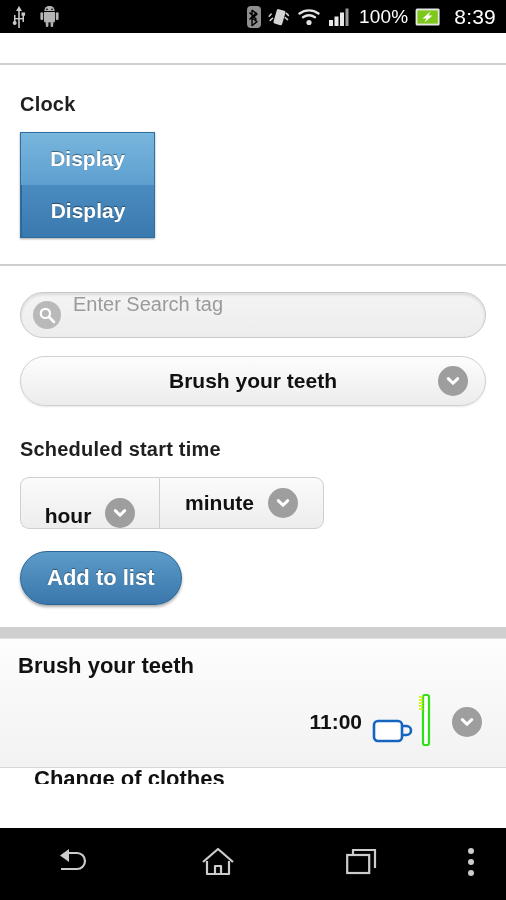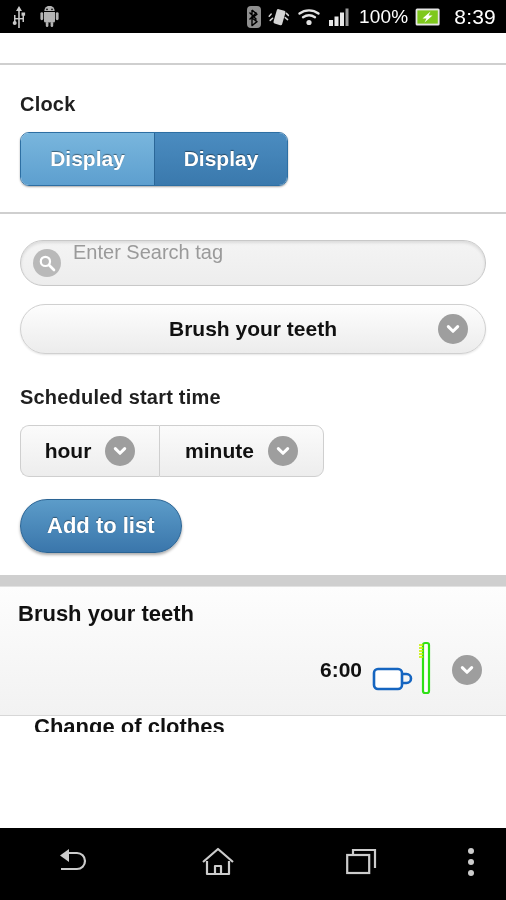--- a/index.html
+++ b/index.html
@@ -54,23 +54,24 @@
     font-size: 19px; color: #2b2b2b;
     padding: 0 12px;
     font-family: "Liberation Sans", sans-serif;
     outline: none;
   }
 
   
   .segmented {
     display: inline-flex;
     border: 1px solid #2d6fa3;
-    border-radius: 9px;
+    border-radius: 0;
     overflow: hidden;
     box-shadow: 0 1px 2px rgba(0,0,0,.35);
+    flex-direction: column;
   }
   .seg-btn {
     width: 133px; height: 52px;
     display: flex; align-items: center; justify-content: center;
     font-size: 21px; font-weight: bold; color: #ffffff;
     text-shadow: 0 -1px 1px rgba(0,0,0,.45);
     cursor: pointer; user-select: none;
     border: none;
     font-family: "Liberation Sans", sans-serif;
   }
@@ -119,21 +120,21 @@
   
   .time-row { display: inline-flex; }
   .time-sel {
     height: 52px;
     display: flex; align-items: center; justify-content: center; gap: 14px;
     background: linear-gradient(#fbfbfb, #ededed);
     border: 1px solid #cfcfcf;
     cursor: pointer;
     padding: 0 18px;
   }
-  .time-sel.first { border-radius: 9px 0 0 9px; border-right: none; width: 139px; }
+  .time-sel.first { border-radius: 9px 0 0 9px; border-right: none; width: 139px; align-items: flex-end; }
   .time-sel.second { border-radius: 0 9px 9px 0; width: 165px; }
   .time-sel-text { font-size: 21px; font-weight: bold; color: #111111; }
 
   
   .primary-btn {
     height: 54px; padding: 0 26px;
     border-radius: 27px;
     border: 1px solid #2b6494;
     background: linear-gradient(#5c9cc9, #3a76ab);
     box-shadow: 0 2px 3px rgba(0,0,0,.33);
@@ -334,21 +335,21 @@
       <div style="height:22px;"></div>
       <button class="primary-btn">Add to list</button>
     </div>
 
     <div style="height:22px;"></div>
     <div class="list-gap"></div>
 
     <div class="list-card">
       <div class="list-title">Brush your teeth</div>
       <div class="list-bottom">
-        <span class="list-time">6:00</span>
+        <span class="list-time">11:00</span>
         <span class="tag-icons">
           <span>
             <svg width="42" height="34" viewBox="0 0 42 34">
               <rect x="2" y="8" width="28" height="20" rx="4" fill="#ffffff" stroke="#1565c0" stroke-width="2.6"></rect>
               <path d="M30 13 h4.5 a4.5 4.5 0 0 1 0 9 H30" fill="none" stroke="#1565c0" stroke-width="2.6"></path>
             </svg>
           </span>
           <span>
             <svg width="16" height="54" viewBox="0 0 16 54">
               <rect x="5" y="2" width="6" height="50" rx="2" fill="#ffffff" stroke="#2fe016" stroke-width="2.2"></rect>

